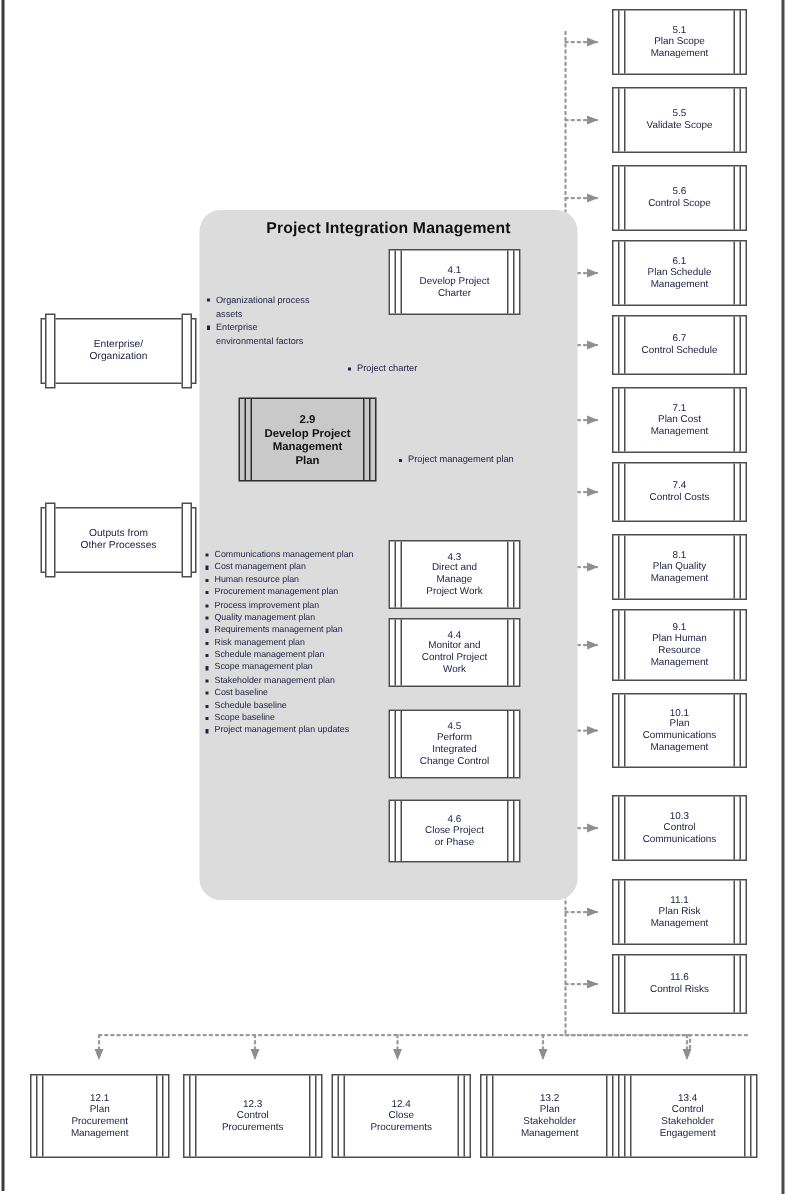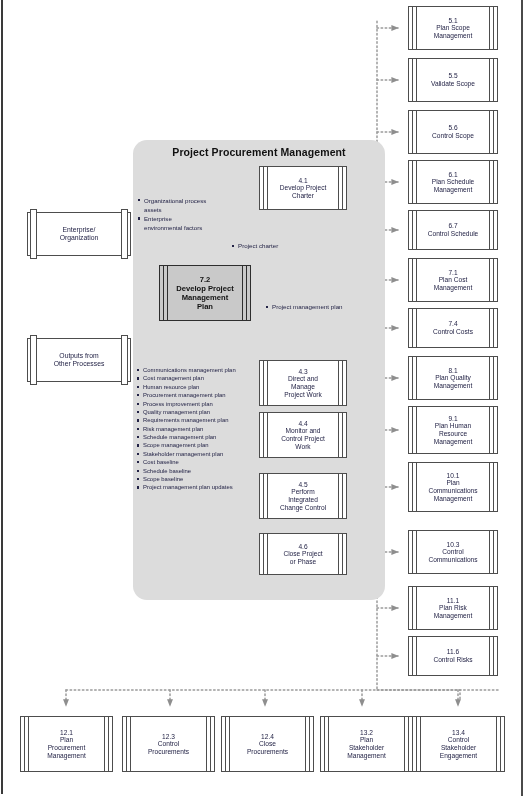--- a/index.html
+++ b/index.html
@@ -148,21 +148,21 @@
       <path d="M368,383 L352,383" marker-end="url(#ah-black)"></path>
       <path d="M368,435 L352,435" marker-end="url(#ah-black)"></path>
       <path d="M368,496 L352,496" marker-end="url(#ah-black)"></path>
       <path d="M368,554 L352,554" marker-end="url(#ah-black)"></path>
     </g>
   </svg>
 
   <div class="lyr" id="nodes">
 
     <div class="ka-panel" id="ka-panel" style="left: 133px; top: 140px; width: 252px; height: 460px; background: rgb(220, 220, 220);"></div>
-    <div class="ka-title" id="ka-title" style="left: 133px; top: 146px; width: 252px;">Project Procurement Management</div>
+    <div class="ka-title" id="ka-title" style="left: 133px; top: 146px; width: 252px;">Project Integration Management</div>
 
     <div id="entities">
         <div class="ebox" style="left: 27px; top: 212px; width: 104px; height: 44px;">
           <div class="ptext">
             <span style="display: block;">Enterprise/</span>
             <span style="display: block;">Organization</span>
           </div>
         </div>
         <div class="ebox" style="left: 27px; top: 338px; width: 104px; height: 44px;">
           <div class="ptext">
@@ -208,21 +208,21 @@
     <div id="integration-group">
         <div class="pbox" style="left: 259px; top: 166px; width: 88px; height: 44px;">
           <div class="ptext">
             <span class="pnum">4.1</span>
             <span style="display: block;">Develop Project</span>
             <span style="display: block;">Charter</span>
           </div>
         </div>
         <div class="pbox focus" style="left: 159px; top: 265px; width: 92px; height: 56px;">
           <div class="ptext">
-            <span class="pnum">7.2</span>
+            <span class="pnum">2.9</span>
             <span style="display: block;">Develop Project</span>
             <span style="display: block;">Management</span>
             <span style="display: block;">Plan</span>
           </div>
         </div>
         <div class="pbox" style="left: 259px; top: 360px; width: 88px; height: 46px;">
           <div class="ptext">
             <span class="pnum">4.3</span>
             <span style="display: block;">Direct and</span>
             <span style="display: block;">Manage</span>

